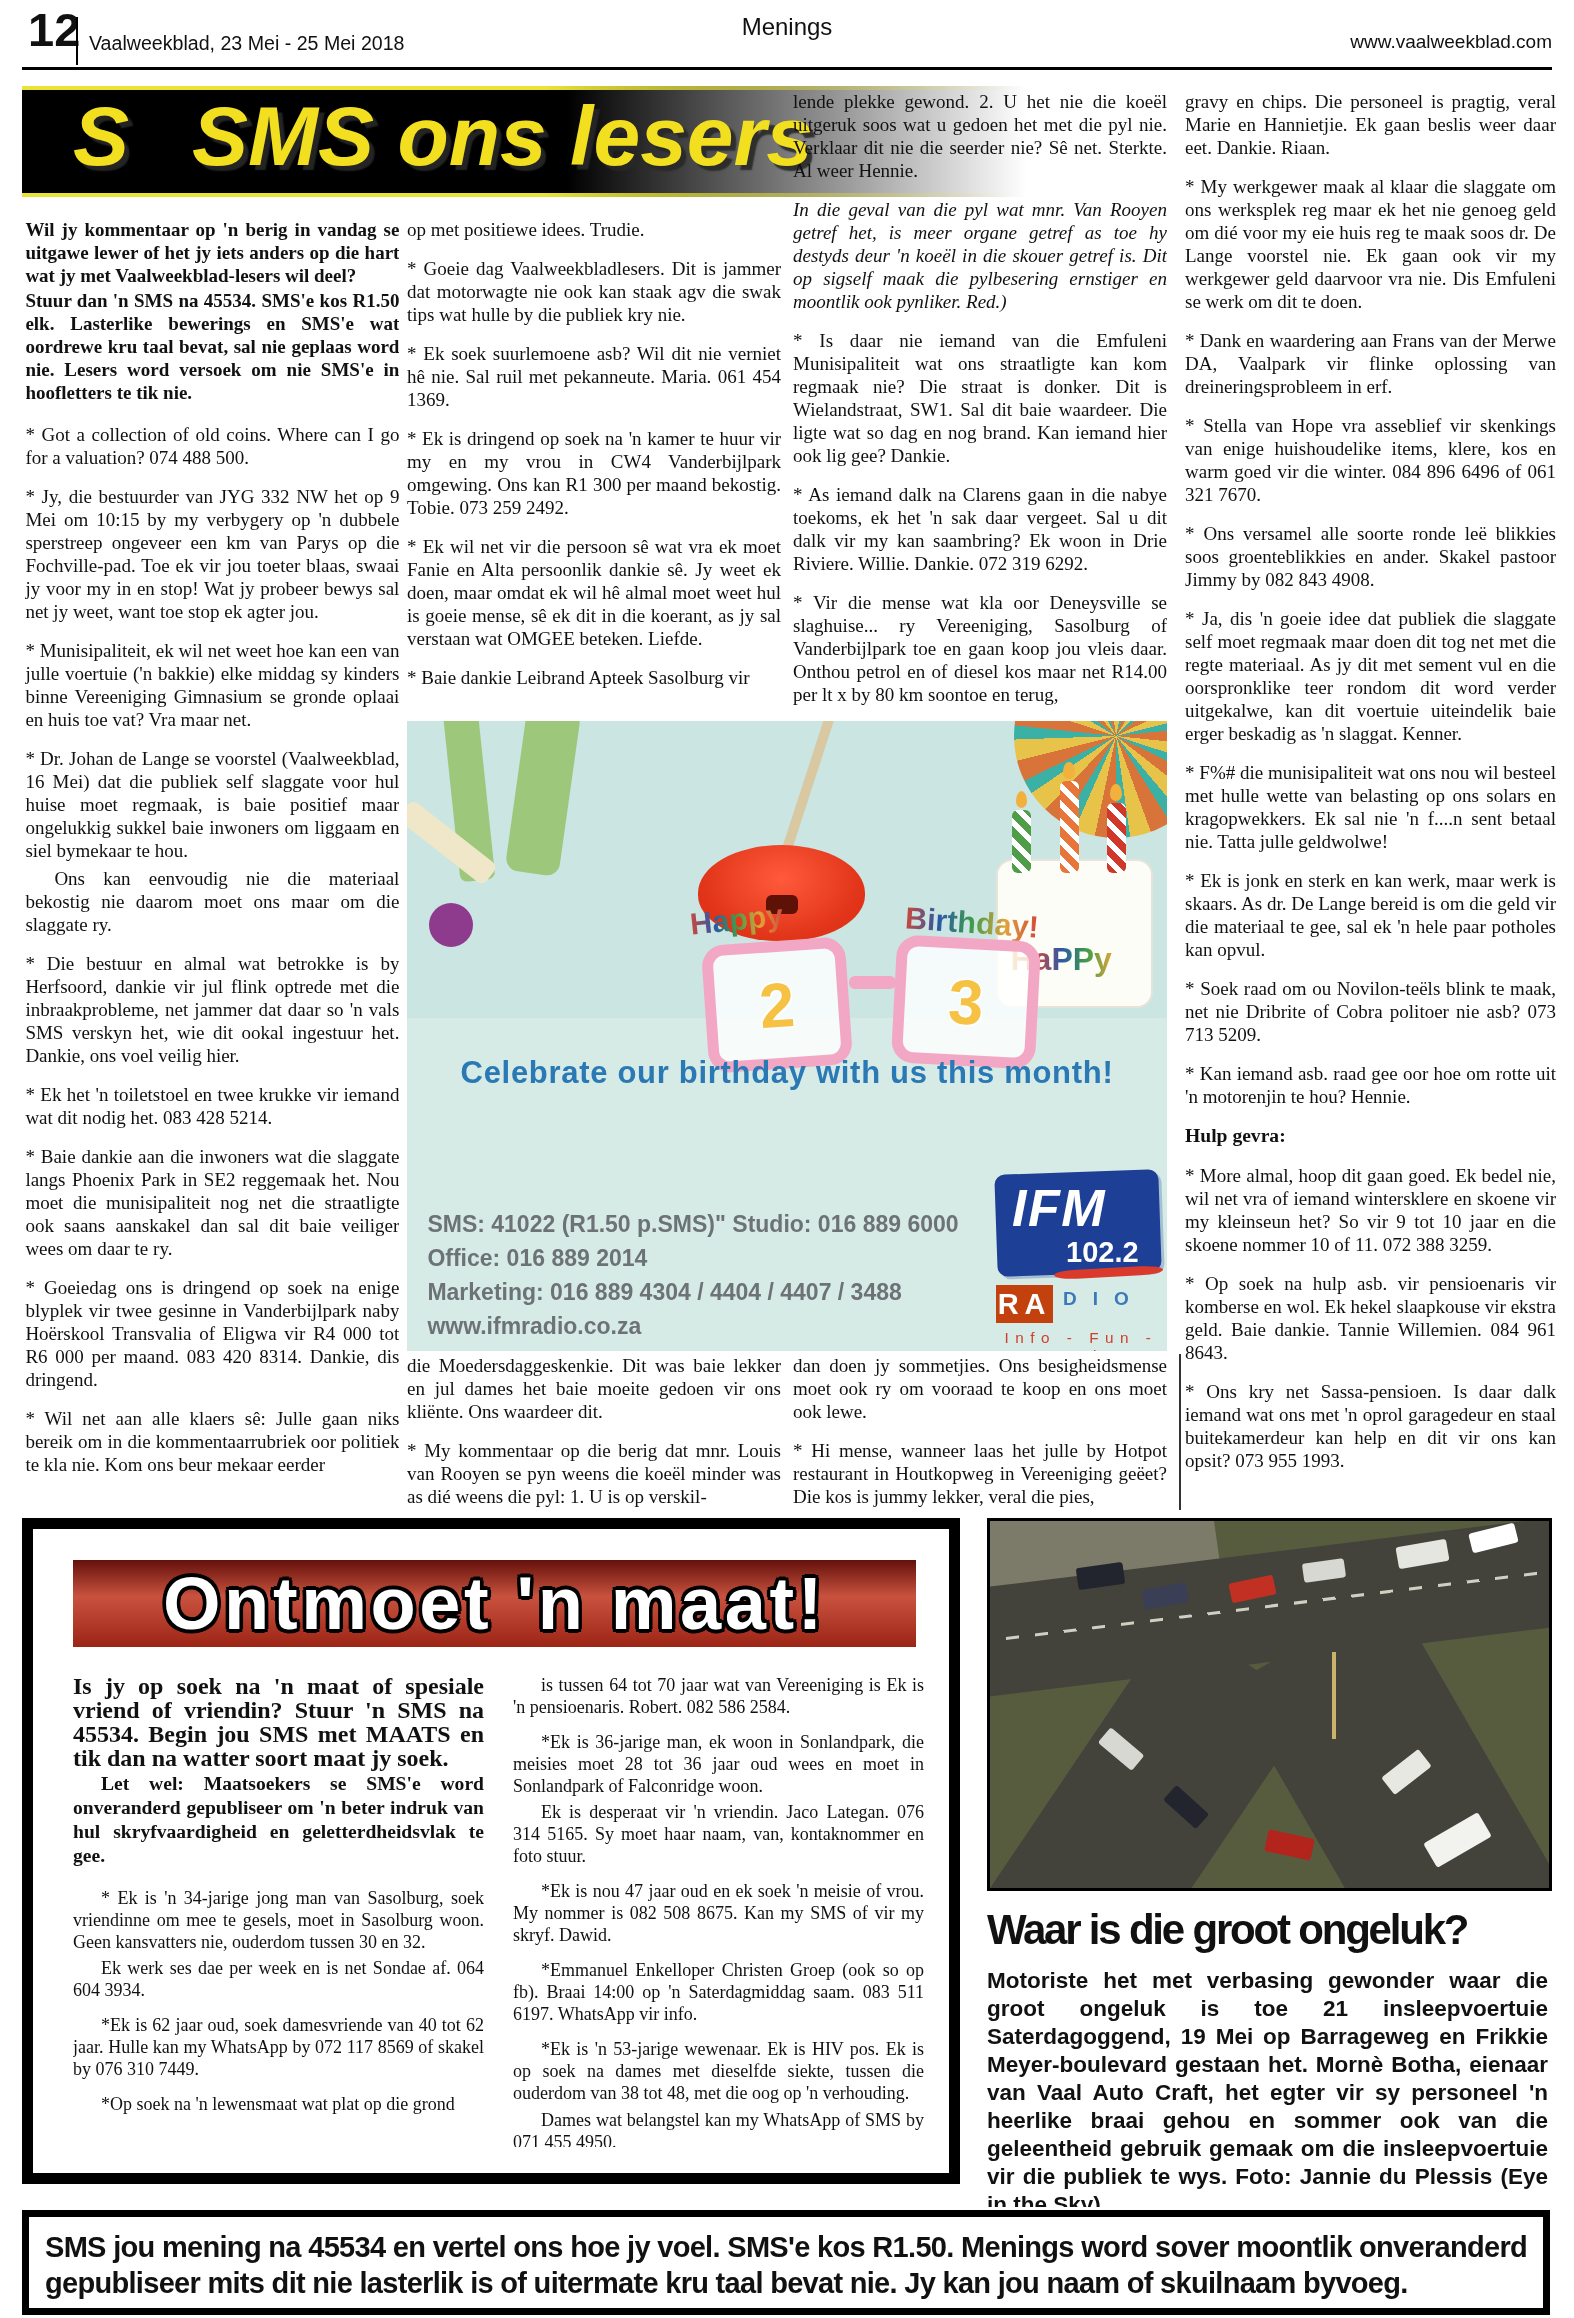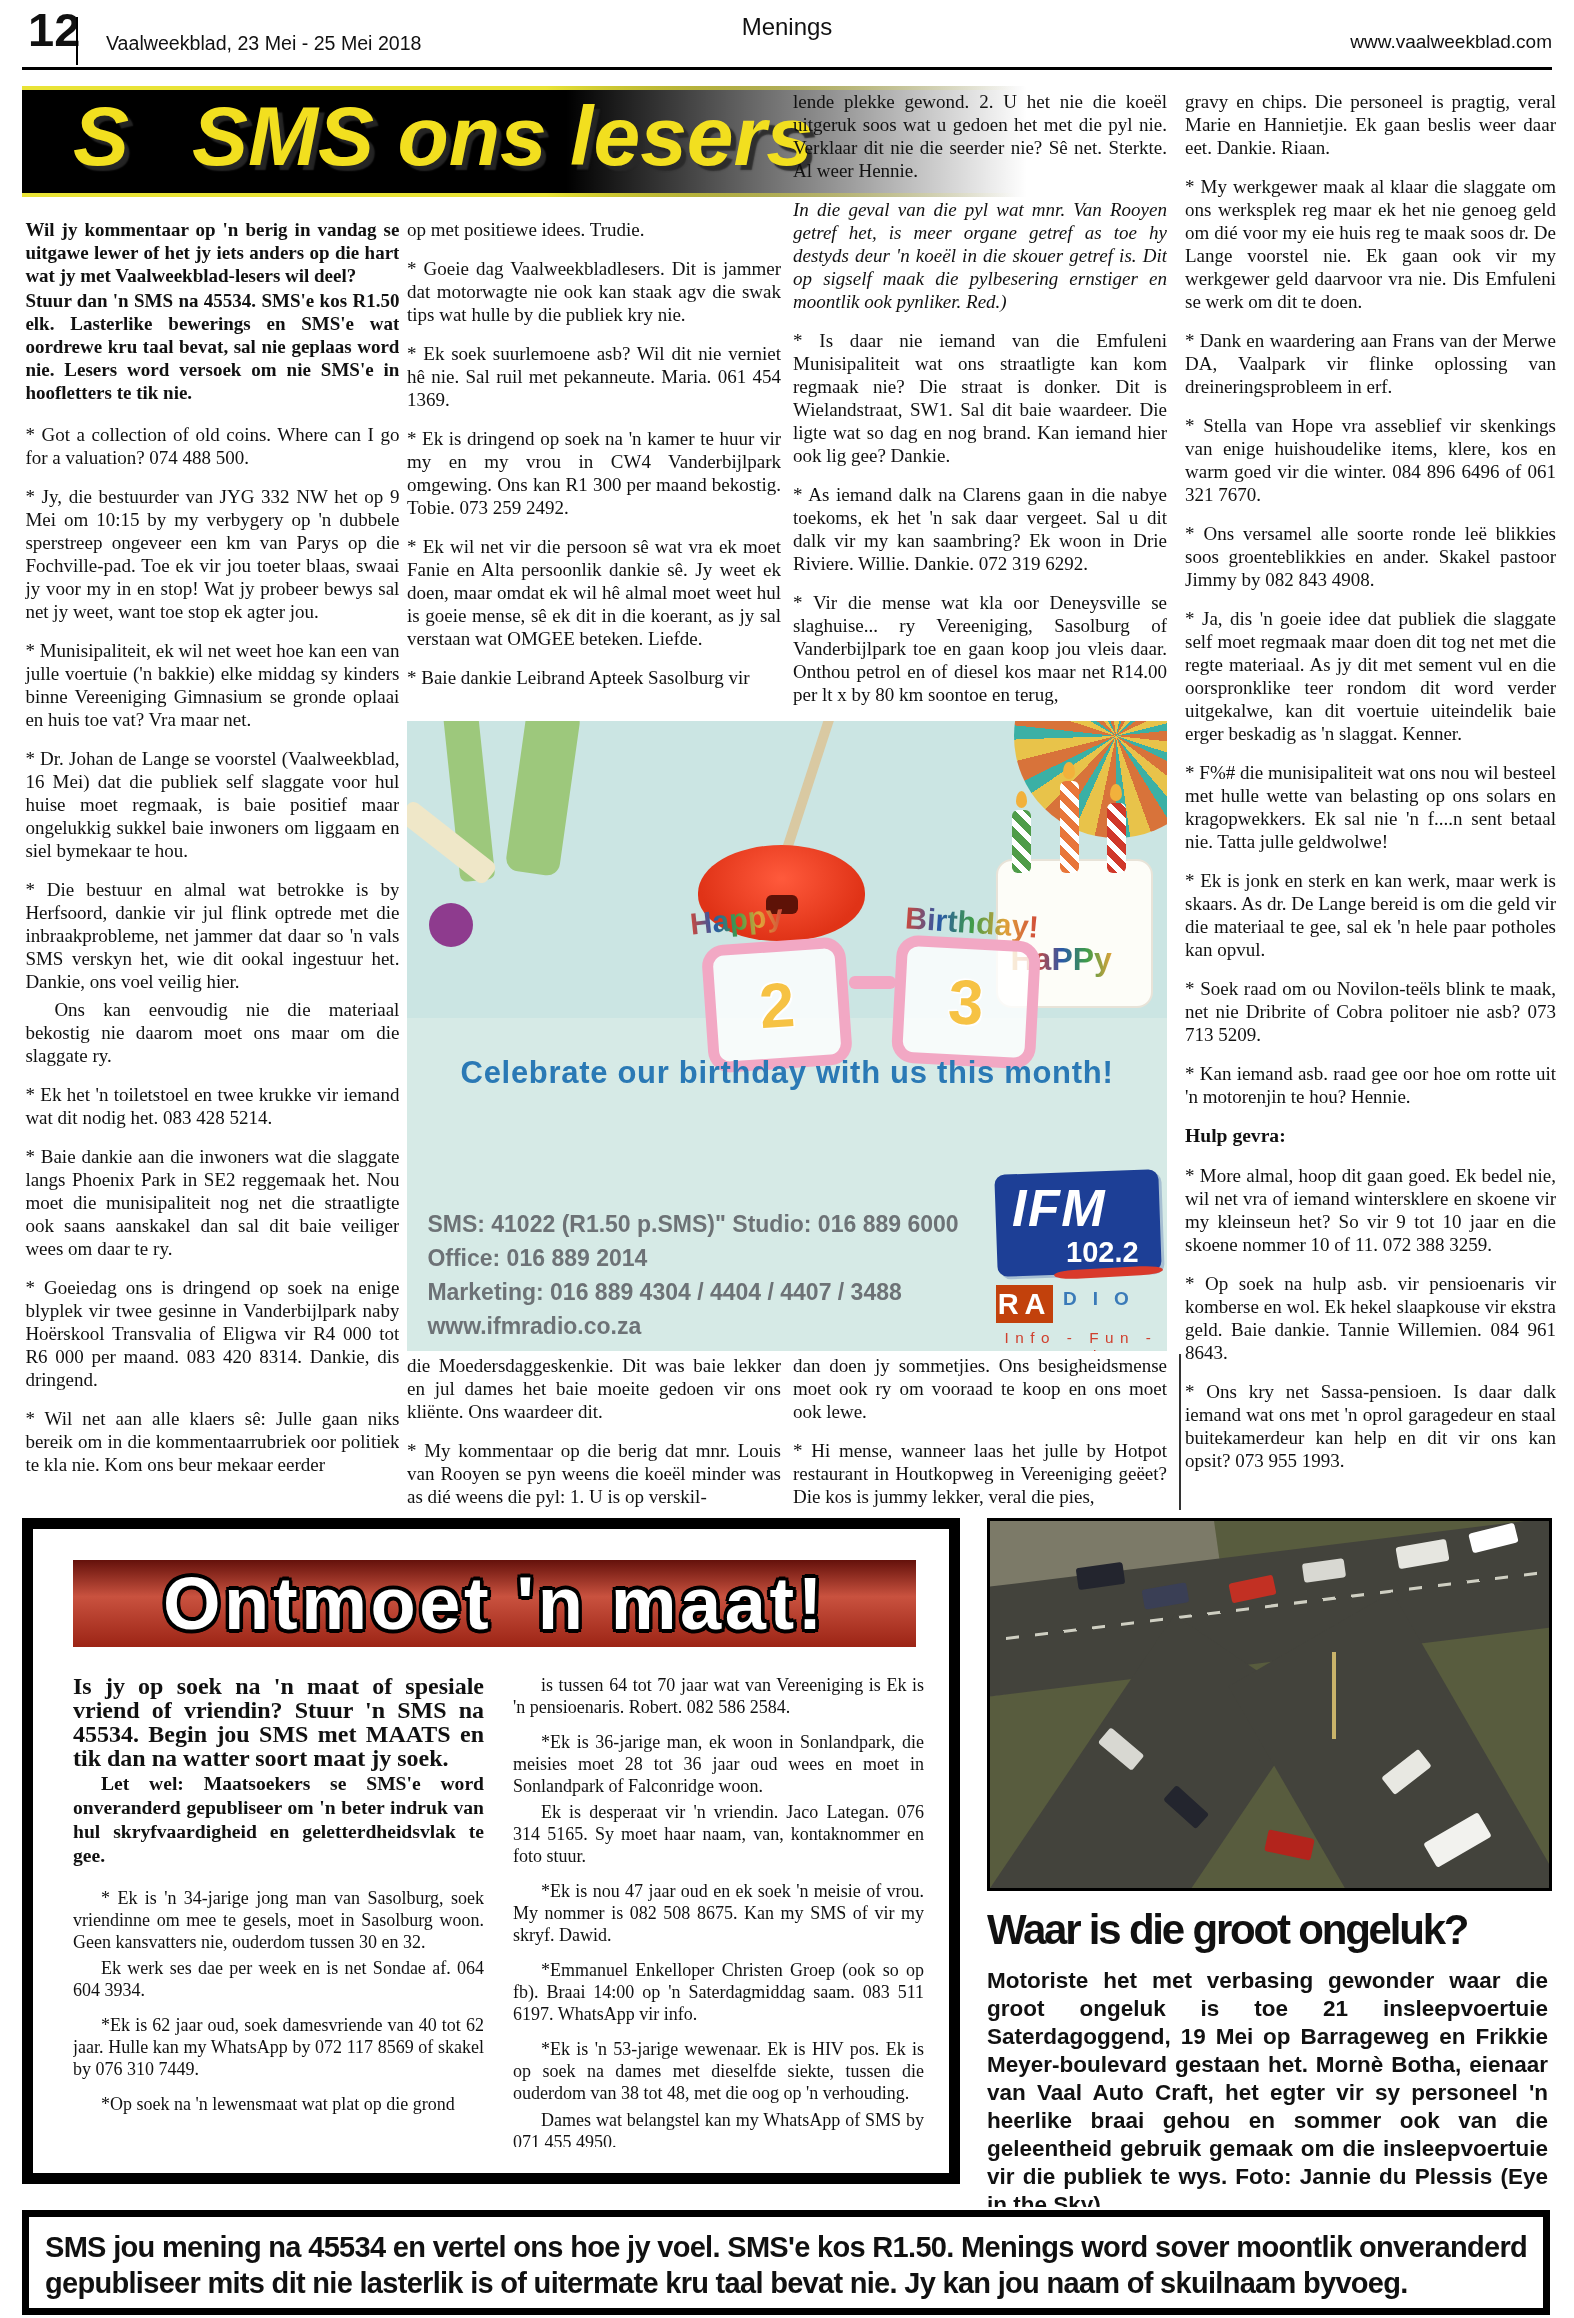--- a/index.html
+++ b/index.html
@@ -88,41 +88,41 @@
   
   .footerbox{border:7.3px solid #000;background:#fff;}
   .footerbox p{margin:0;padding:11.6px 16px;font-family:"Liberation Sans",sans-serif;font-weight:bold;
      font-size:29px;line-height:36px;text-align:justify;letter-spacing:-0.7px;}
 </style>
 </head>
 <body>
 
 <div class="abs pagenum" style="left:28px;top:2px;font-weight:bold;">12</div>
 <div class="abs hrule" style="left:76px;top:17.4px;width:2.2px;height:48px;"></div>
-<div class="abs mast" style="left:106px;top:32px;">Vaalweekblad, 23 Mei - 25 Mei 2018</div>
+<div class="abs mast" style="left:89px;top:32px;">Vaalweekblad, 23 Mei - 25 Mei 2018</div>
 <div class="abs section" style="left:0;right:0;top:13px;">Menings</div>
 <div class="abs site" style="right:22px;top:30.5px;">www.vaalweekblad.com</div>
 <div class="abs hrule" style="left:22px;top:67px;width:1530px;height:2.9px;"></div>
 
 <div class="abs smsbanner" style="left:22px;top:86px;width:1047px;height:111px;">
   <div class="yline" style="top:0;"></div>
   <div class="yline" style="bottom:0;"></div>
   <div class="smsbanner-text"><span class="ghost-s">S</span><span>SMS ons lesers</span></div>
 </div>
 
 <div class="abs bodycol" style="left:25.4px;top:218px;width:374px;height:1296px;">
   <p class="bold-intro">Wil jy kommentaar op 'n berig in vandag se uitgawe lewer of het jy iets anders op die hart wat jy met Vaalweekblad-lesers wil deel?</p>
   <p class="bold-intro2">Stuur dan 'n SMS na 45534. SMS'e kos R1.50 elk. Lasterlike bewerings en SMS'e wat oordrewe kru taal bevat, sal nie geplaas word nie. Lesers word versoek om nie SMS'e in hoofletters te tik nie.</p>
   <div>
       <p class="para">* Got a collection of old coins. Where can I go for a valuation? 074 488 500.</p>
       <p class="para">* Jy, die bestuurder van JYG 332 NW het op 9 Mei om 10:15 by my verbygery op 'n dubbele sperstreep ongeveer een km van Parys op die Fochville-pad. Toe ek vir jou toeter blaas, swaai jy voor my in en stop! Wat jy probeer bewys sal net jy weet, want toe stop ek agter jou.</p>
       <p class="para">* Munisipaliteit, ek wil net weet hoe kan een van julle voertuie ('n bakkie) elke middag sy kinders binne Vereeniging Gimnasium se gronde oplaai en huis toe vat? Vra maar net.</p>
       <p class="para">* Dr. Johan de Lange se voorstel (Vaalweekblad, 16 Mei) dat die publiek self slaggate voor hul huise moet regmaak, is baie positief maar ongelukkig sukkel baie inwoners om liggaam en siel bymekaar te hou.</p>
+      <p class="para cont">Ons kan eenvoudig nie die materiaal bekostig nie daarom moet ons maar om die slaggate ry.</p>
       <p class="para">* Die bestuur en almal wat betrokke is by Herfsoord, dankie vir jul flink optrede met die inbraakprobleme, net jammer dat daar so 'n vals SMS verskyn het, wie dit ookal ingestuur het. Dankie, ons voel veilig hier.</p>
-      <p class="para cont">Ons kan eenvoudig nie die materiaal bekostig nie daarom moet ons maar om die slaggate ry.</p>
       <p class="para">* Ek het 'n toiletstoel en twee krukke vir iemand wat dit nodig het. 083 428 5214.</p>
       <p class="para">* Baie dankie aan die inwoners wat die slaggate langs Phoenix Park in SE2 reggemaak het. Nou moet die munisipaliteit nog net die straatligte ook saans aanskakel dan sal dit baie veiliger wees om daar te ry.</p>
       <p class="para">* Goeiedag ons is dringend op soek na enige blyplek vir twee gesinne in Vanderbijlpark naby Hoërskool Transvalia of Eligwa vir R4 000 tot R6 000 per maand. 083 420 8314. Dankie, dis dringend.</p>
       <p class="para">* Wil net aan alle klaers sê: Julle gaan niks bereik om in die kommentaarrubriek oor politiek te kla nie. Kom ons beur mekaar eerder</p>
     </div>
 </div>
 
 <div class="abs bodycol" style="left:407px;top:218px;width:374px;height:502px;">
   <div>
       <p class="para">op met positiewe idees. Trudie.</p>

